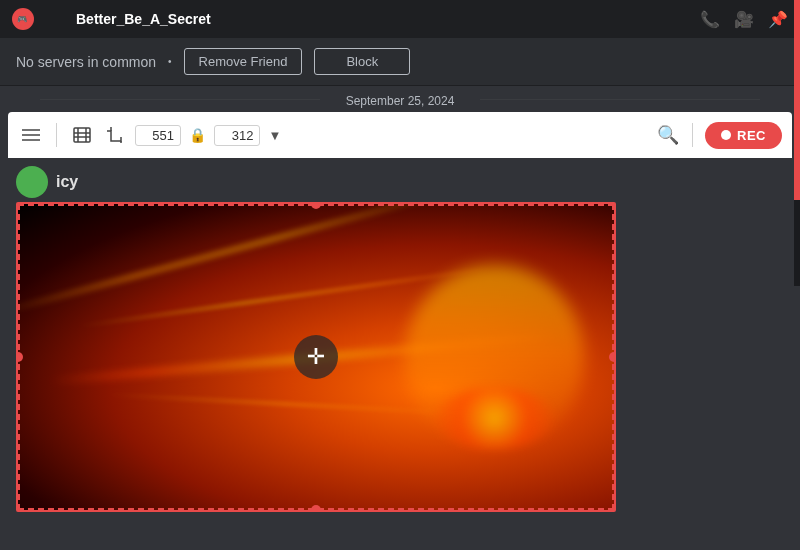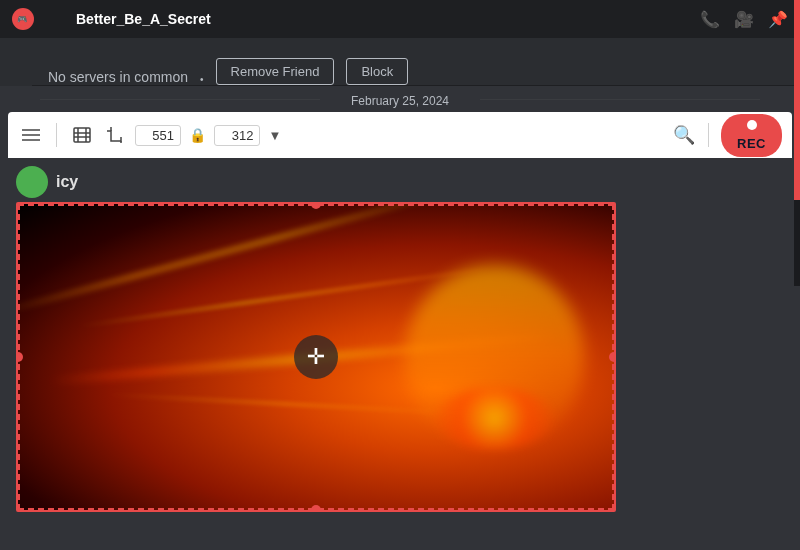--- a/index.html
+++ b/index.html
@@ -49,25 +49,24 @@
       color: #b5bac1;
       font-size: 16px;
       cursor: pointer;
     }
 
     
     .subheader {
       background: #2b2d31;
       height: 48px;
       display: flex;
-      align-items: flex-end;
+      align-items: center;
       padding: 0 16px;
       gap: 12px;
       border-bottom: 1px solid #1e1f22;
-      margin-left: 32px;
     }
     .no-servers-text {
       color: #b5bac1;
       font-size: 14px;
     }
     .dot-separator {
       color: #b5bac1;
       font-size: 10px;
     }
     .btn-remove-friend {
@@ -76,21 +75,21 @@
       color: #b5bac1;
       padding: 5px 14px;
       border-radius: 3px;
       font-size: 13px;
       cursor: pointer;
     }
     .btn-block {
       background: transparent;
       border: 1px solid #b5bac1;
       color: #b5bac1;
-      padding: 5px 14px;
+      padding: 5px 31px;
       border-radius: 3px;
       font-size: 13px;
       cursor: pointer;
     }
 
     
     .red-strip {
       position: absolute;
       top: 0;
       right: 0;
@@ -169,32 +168,31 @@
       cursor: pointer;
     }
     .toolbar-spacer { flex: 1; }
     .toolbar-search-icon {
       color: #555;
       font-size: 18px;
       cursor: pointer;
     }
     .btn-rec {
       background: #e84a4a;
-      color: #0f172a;
+      color: #ffffff;
       border: none;
       border-radius: 20px;
       padding: 6px 16px;
       font-size: 13px;
       font-weight: 700;
       cursor: pointer;
       display: flex;
       align-items: center;
       gap: 6px;
       letter-spacing: 0.5px;
-      flex-direction: column;
     }
     .rec-dot {
       width: 10px;
       height: 10px;
       background: white;
       border-radius: 50%;
       display: inline-block;
     }
 
     
@@ -430,21 +428,21 @@
   <span class="dot-separator">•</span>
   <button class="btn-remove-friend">Remove Friend</button>
   <button class="btn-block">Block</button>
 </div>
 
 <div class="red-strip"></div>
 
 <div class="content-area">
 
   <div class="date-separator">
-    <span>February 25, 2024</span>
+    <span>September 25, 2024</span>
   </div>
 
   <div class="toolbar-bar">
 
     <button class="toolbar-icon-btn">
       <svg width="18" height="14" viewBox="0 0 18 14" fill="none" stroke="#444" stroke-width="1.5">
         <line x1="0" y1="2" x2="18" y2="2"></line>
         <line x1="0" y1="7" x2="18" y2="7"></line>
         <line x1="0" y1="12" x2="18" y2="12"></line>
       </svg>

